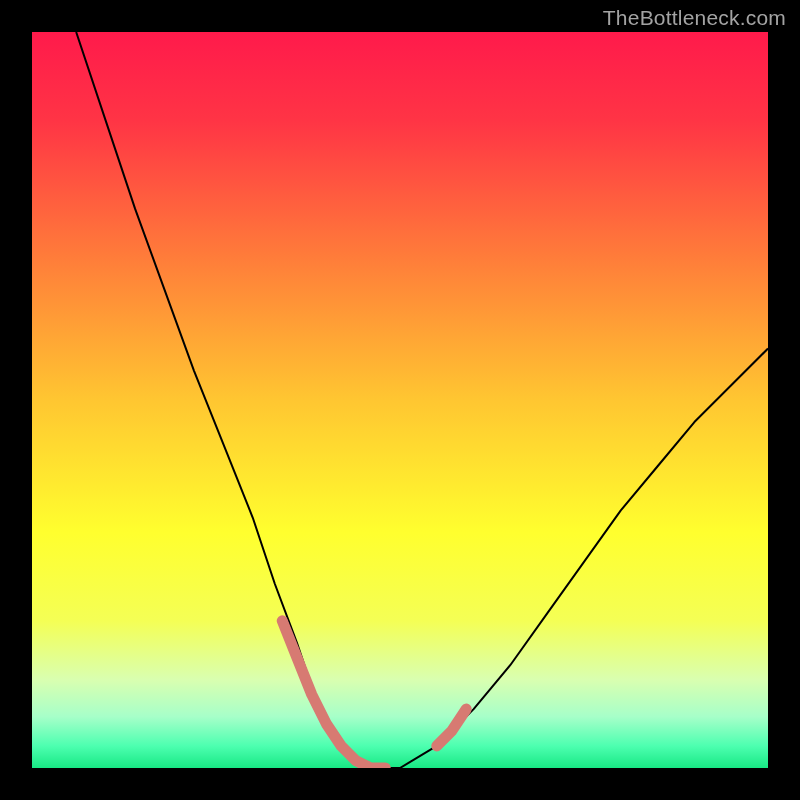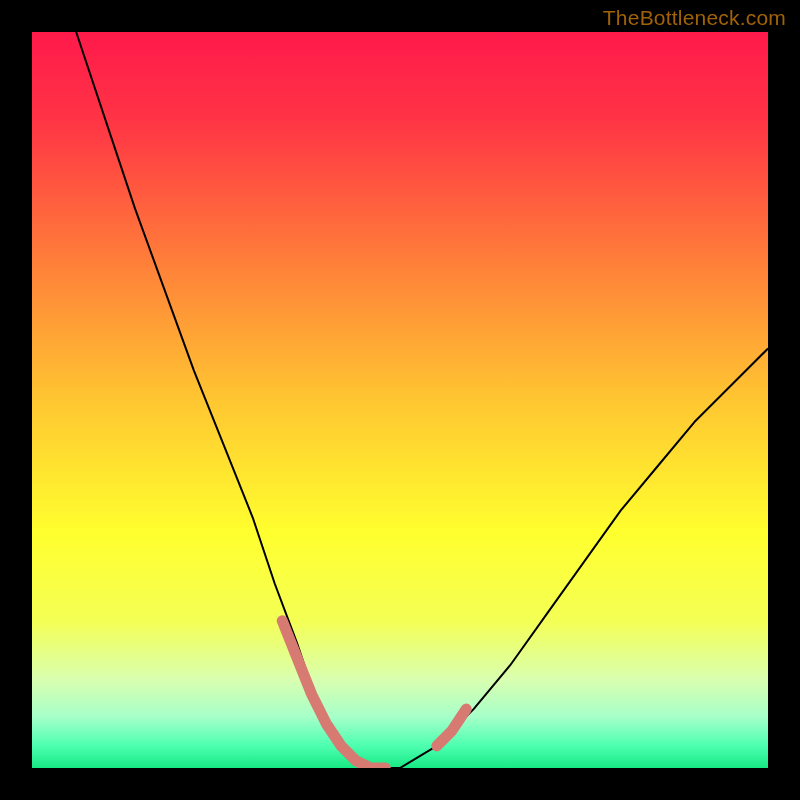--- a/index.html
+++ b/index.html
@@ -29,21 +29,21 @@
     overflow: hidden;
   }
   .gradient-bg {
     position: absolute;
     inset: 0;
   }
   .watermark {
     position: absolute;
     top: 6px;
     right: 14px;
-    color: #a16207;
+    color: #a3a3a3;
     font-size: 21px;
     font-weight: 500;
     letter-spacing: 0.2px;
   }
   svg.curve {
     position: absolute;
     inset: 0;
     width: 100%;
     height: 100%;
   }

